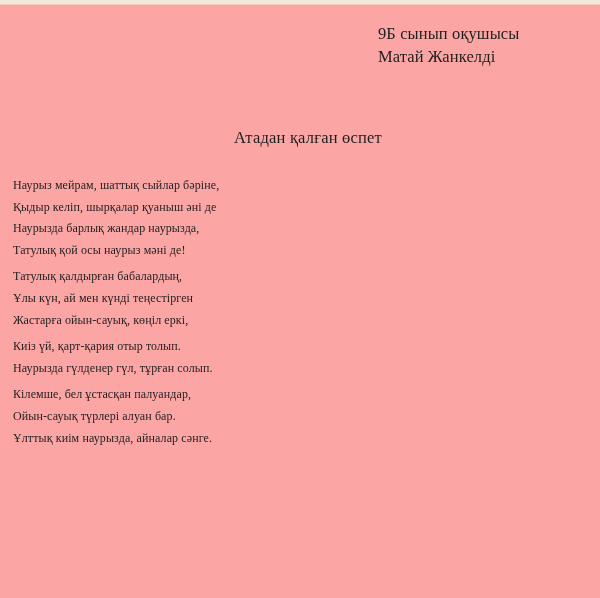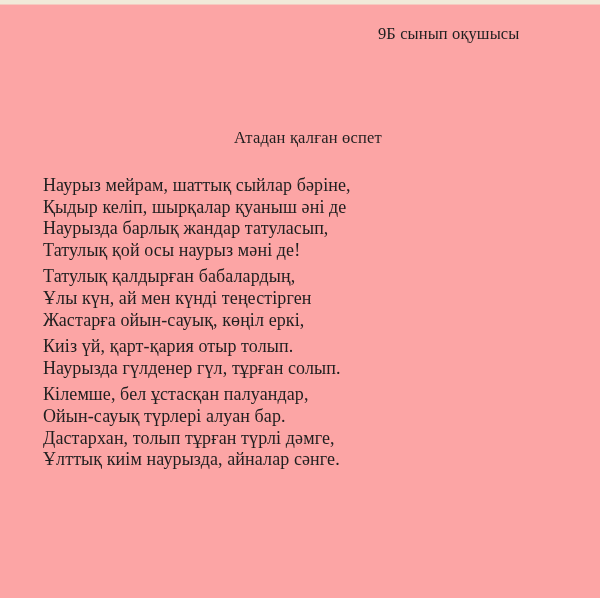--- a/index.html
+++ b/index.html
@@ -38,63 +38,63 @@
     top: 128px;
     left: 8px;
     width: 600px;
     text-align: center;
     font-size: 16.5px;
     font-weight: normal;
     letter-spacing: 0.2px;
   }
   .poem {
     position: absolute;
-    left: 43px;
+    left: 13px;
     top: 175px;
-    font-size: 18px;
+    font-size: 12px;
     line-height: 21.6px;
     letter-spacing: 0.1px;
   }
   .stanza + .stanza { margin-top: 5px; }
   .poem-line { white-space: nowrap; }
 </style>
 </head>
 <body style="color: rgb(31, 31, 31); background: rgb(255, 255, 255);">
 
 <div class="page">
 
   <div class="top-strip" style="background: rgb(241, 234, 217);"></div>
 
   <div class="byline">
     <div class="byline-line">9Б сынып оқушысы</div>
+    <div class="byline-line">Матай Жанкелді</div>
   </div>
 
   <h1 class="doc-title">Атадан қалған өспет</h1>
 
   <div class="poem">
 
     <div class="stanza">
       <div class="poem-line">Наурыз мейрам, шаттық сыйлар бәріне,</div>
       <div class="poem-line">Қыдыр келіп, шырқалар қуаныш әні де</div>
-      <div class="poem-line">Наурызда барлық жандар татуласып,</div>
+      <div class="poem-line">Наурызда барлық жандар наурызда,</div>
       <div class="poem-line">Татулық қой осы наурыз мәні де!</div>
     </div>
 
     <div class="stanza">
       <div class="poem-line">Татулық қалдырған бабалардың,</div>
       <div class="poem-line">Ұлы күн, ай мен күнді теңестірген</div>
       <div class="poem-line">Жастарға ойын-сауық, көңіл еркі,</div>
     </div>
 
     <div class="stanza">
       <div class="poem-line">Киіз үй, қарт-қария отыр толып.</div>
       <div class="poem-line">Наурызда гүлденер гүл, тұрған солып.</div>
     </div>
 
     <div class="stanza">
       <div class="poem-line">Кілемше, бел ұстасқан палуандар,</div>
       <div class="poem-line">Ойын-сауық түрлері алуан бар.</div>
-      <div class="poem-line">Дастархан, толып тұрған түрлі дәмге,</div>
       <div class="poem-line">Ұлттық киім наурызда, айналар сәнге.</div>
     </div>
 
   </div>
 </div>
 
 </body></html>

